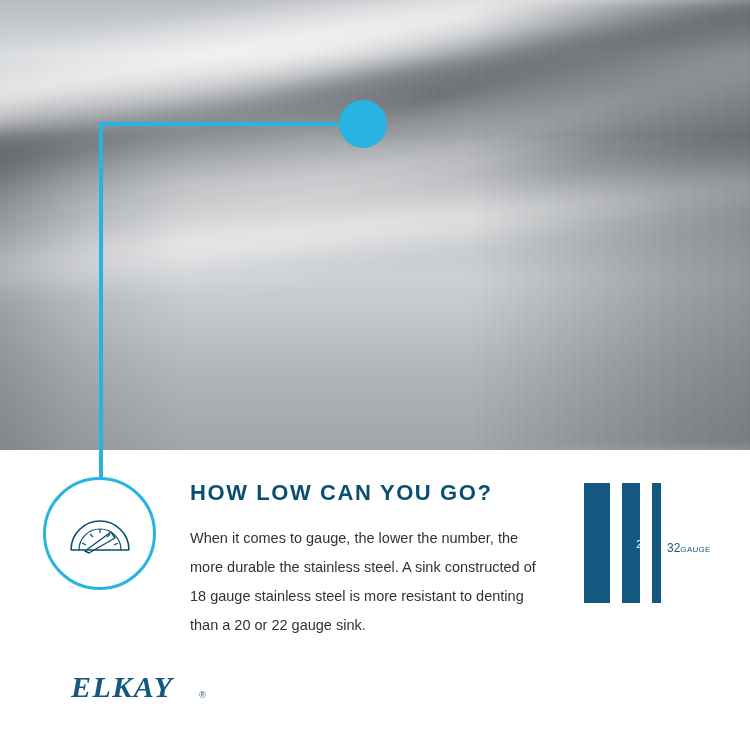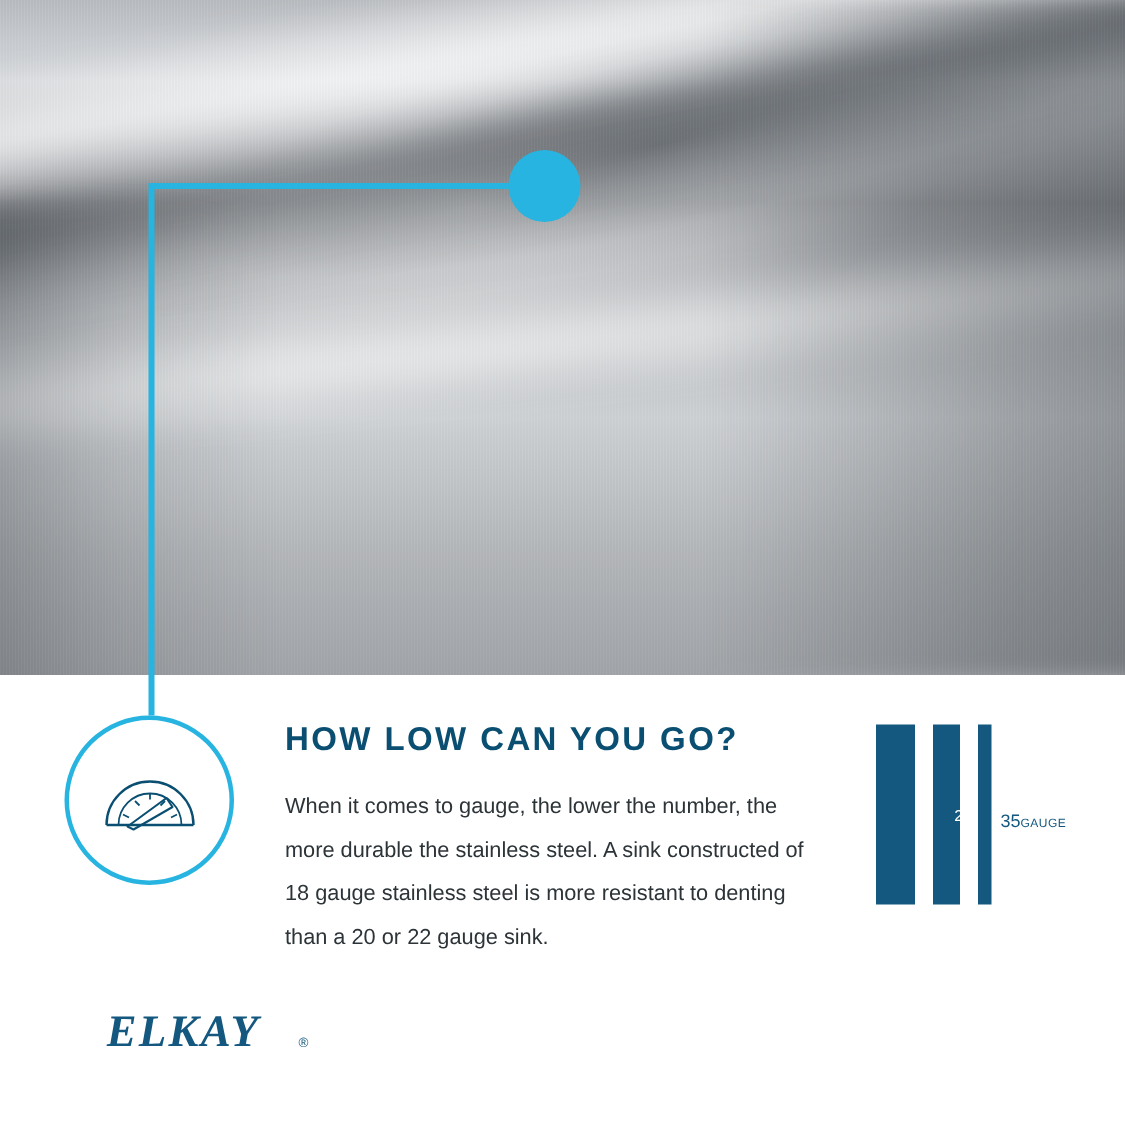--- a/index.html
+++ b/index.html
@@ -263,21 +263,21 @@
 
 <div id="bars">
   <div class="bar" style="left:0px; width:26px; height:120px;"></div>
   <div class="bar-label" style="left:0px; width:26px; top:55px;padding-left:46px;">18</div>
 
   <div class="bar" style="left:38px; width:18px; height:120px;"></div>
   <div class="bar-label" style="left:38px; width:40px; top:55px;">20</div>
 
   <div class="bar" style="left:68px; width:9px; height:120px;"></div>
   <div class="bar-label-outside" style="left:83px; top:55px;">
-    <span class="num">35</span><span class="unit">GAUGE</span>
+    <span class="num">32</span><span class="unit">GAUGE</span>
   </div>
 </div>
 
 <div id="footer">
   <div id="elkay-logo">
     <svg width="150" height="40" viewBox="0 0 150 40">
       <text x="0" y="27" font-family="Liberation Serif, serif" font-size="30" font-weight="bold" font-style="italic" fill="#15587f" letter-spacing="1.5">ELKAY</text>
       <text x="128" y="28" font-family="Liberation Sans, sans-serif" font-size="9" fill="#15587f">®</text>
     </svg>
   </div>

